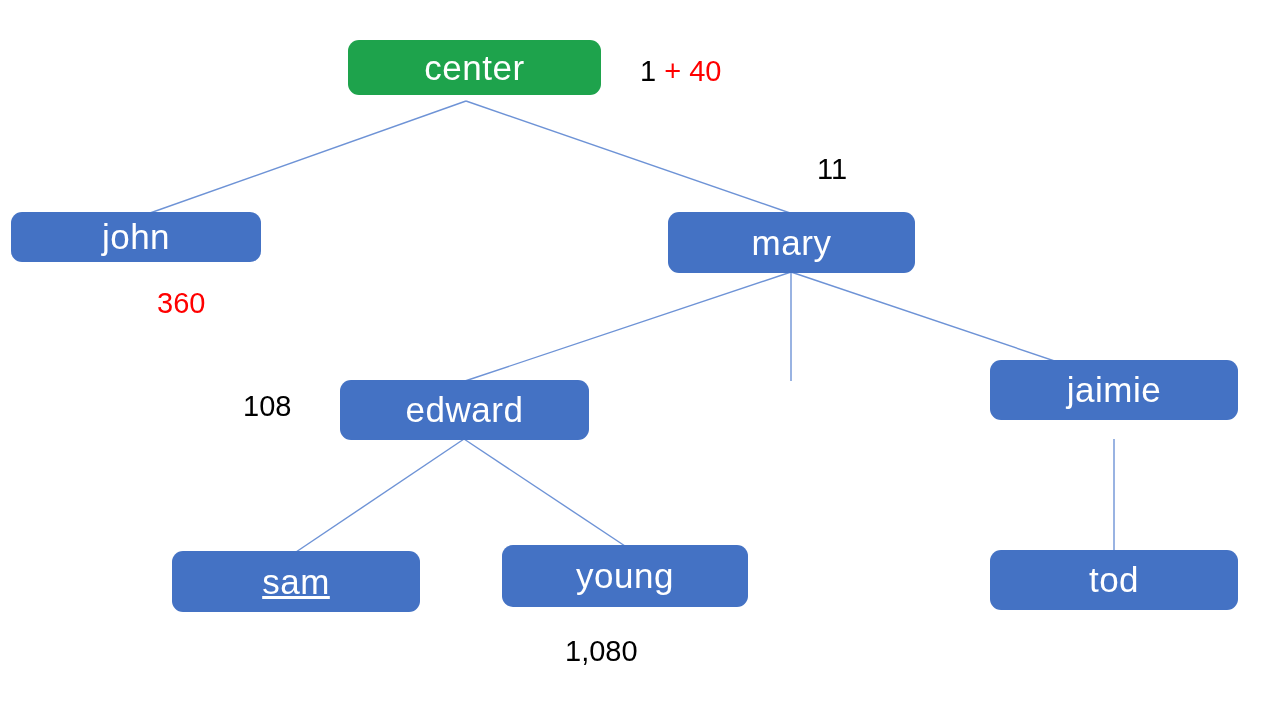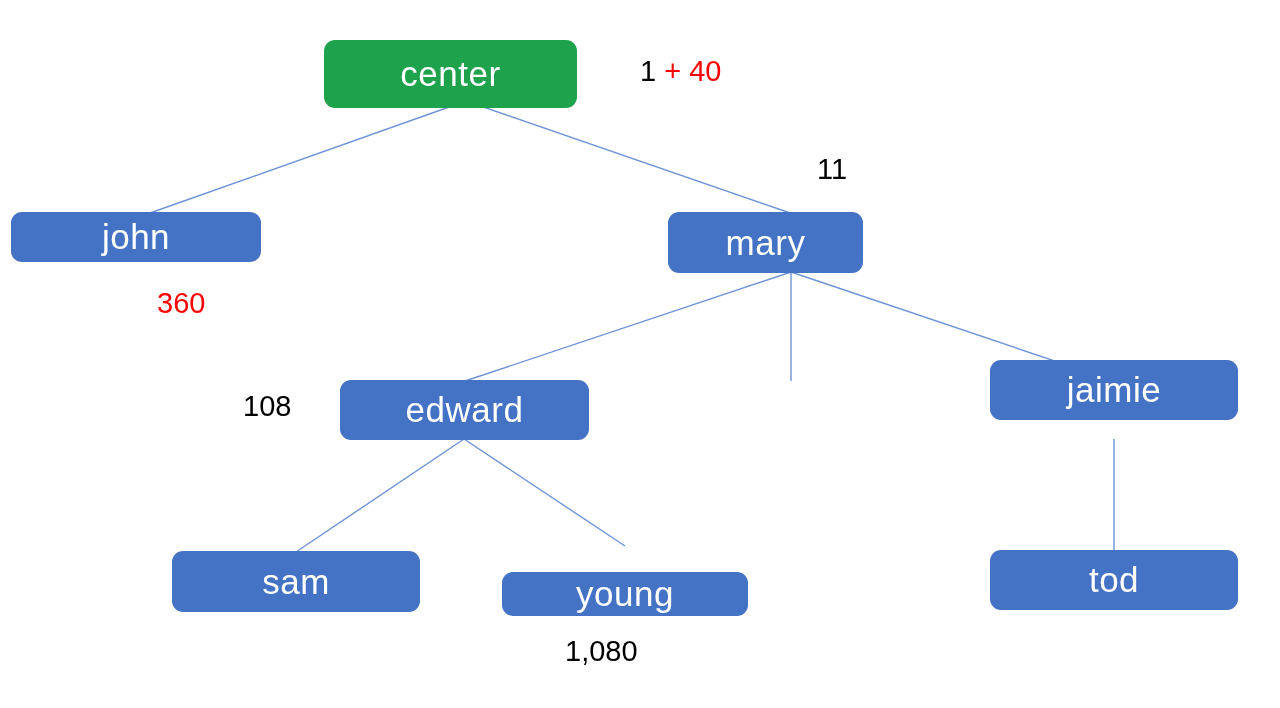--- a/index.html
+++ b/index.html
@@ -63,34 +63,34 @@
     <line x1="466" y1="101" x2="150" y2="213"></line>
     <line x1="466" y1="101" x2="790" y2="213"></line>
     <line x1="791" y1="272" x2="465" y2="381"></line>
     <line x1="791" y1="272" x2="791" y2="381"></line>
     <line x1="791" y1="272" x2="1114" y2="381"></line>
     <line x1="464" y1="439" x2="296" y2="552"></line>
     <line x1="464" y1="439" x2="625" y2="546"></line>
     <line x1="1114" y1="439" x2="1114" y2="551"></line>
   </svg>
 
-  <div class="node root" style="left:324px; top:40px;  width:253px; height:68px;">center</div>
+  <div class="node root" style="left:348px; top:40px;  width:253px; height:55px;">center</div>
 
   <div class="node" style="left:11px;  top:212px; width:250px; height:50px;">john</div>
 
-  <div class="node" style="left:668px; top:212px; width:195px; height:61px;">mary</div>
+  <div class="node" style="left:668px; top:212px; width:247px; height:61px;">mary</div>
 
   <div class="node" style="left:340px; top:380px; width:249px; height:60px;">edward</div>
 
 
   <div class="node" style="left:990px; top:360px; width:248px; height:60px;">jaimie</div>
 
-  <div class="node" style="left:172px; top:551px; width:248px; height:61px;">sam</div>
+  <div class="node" style="left:172px; top:551px; width:248px; height:61px;text-decoration:underline;">sam</div>
 
-  <div class="node" style="left:502px; top:545px; width:246px; height:44px;margin-top:27px;">young</div>
+  <div class="node" style="left:502px; top:545px; width:246px; height:62px;">young</div>
 
   <div class="node" style="left:990px; top:550px; width:248px; height:60px;">tod</div>
 
   <div class="annotation" style="left:640px; top:55px;"><span>1</span>&nbsp;<span class="red">+ 40</span></div>
 
   <div class="annotation" style="left:817px; top:153px;">11</div>
 
   <div class="annotation red-text" style="left:117px; top:287px;margin-left:40px;">360</div>
 
   <div class="annotation" style="left:243px; top:390px;text-align:center;">108</div>

